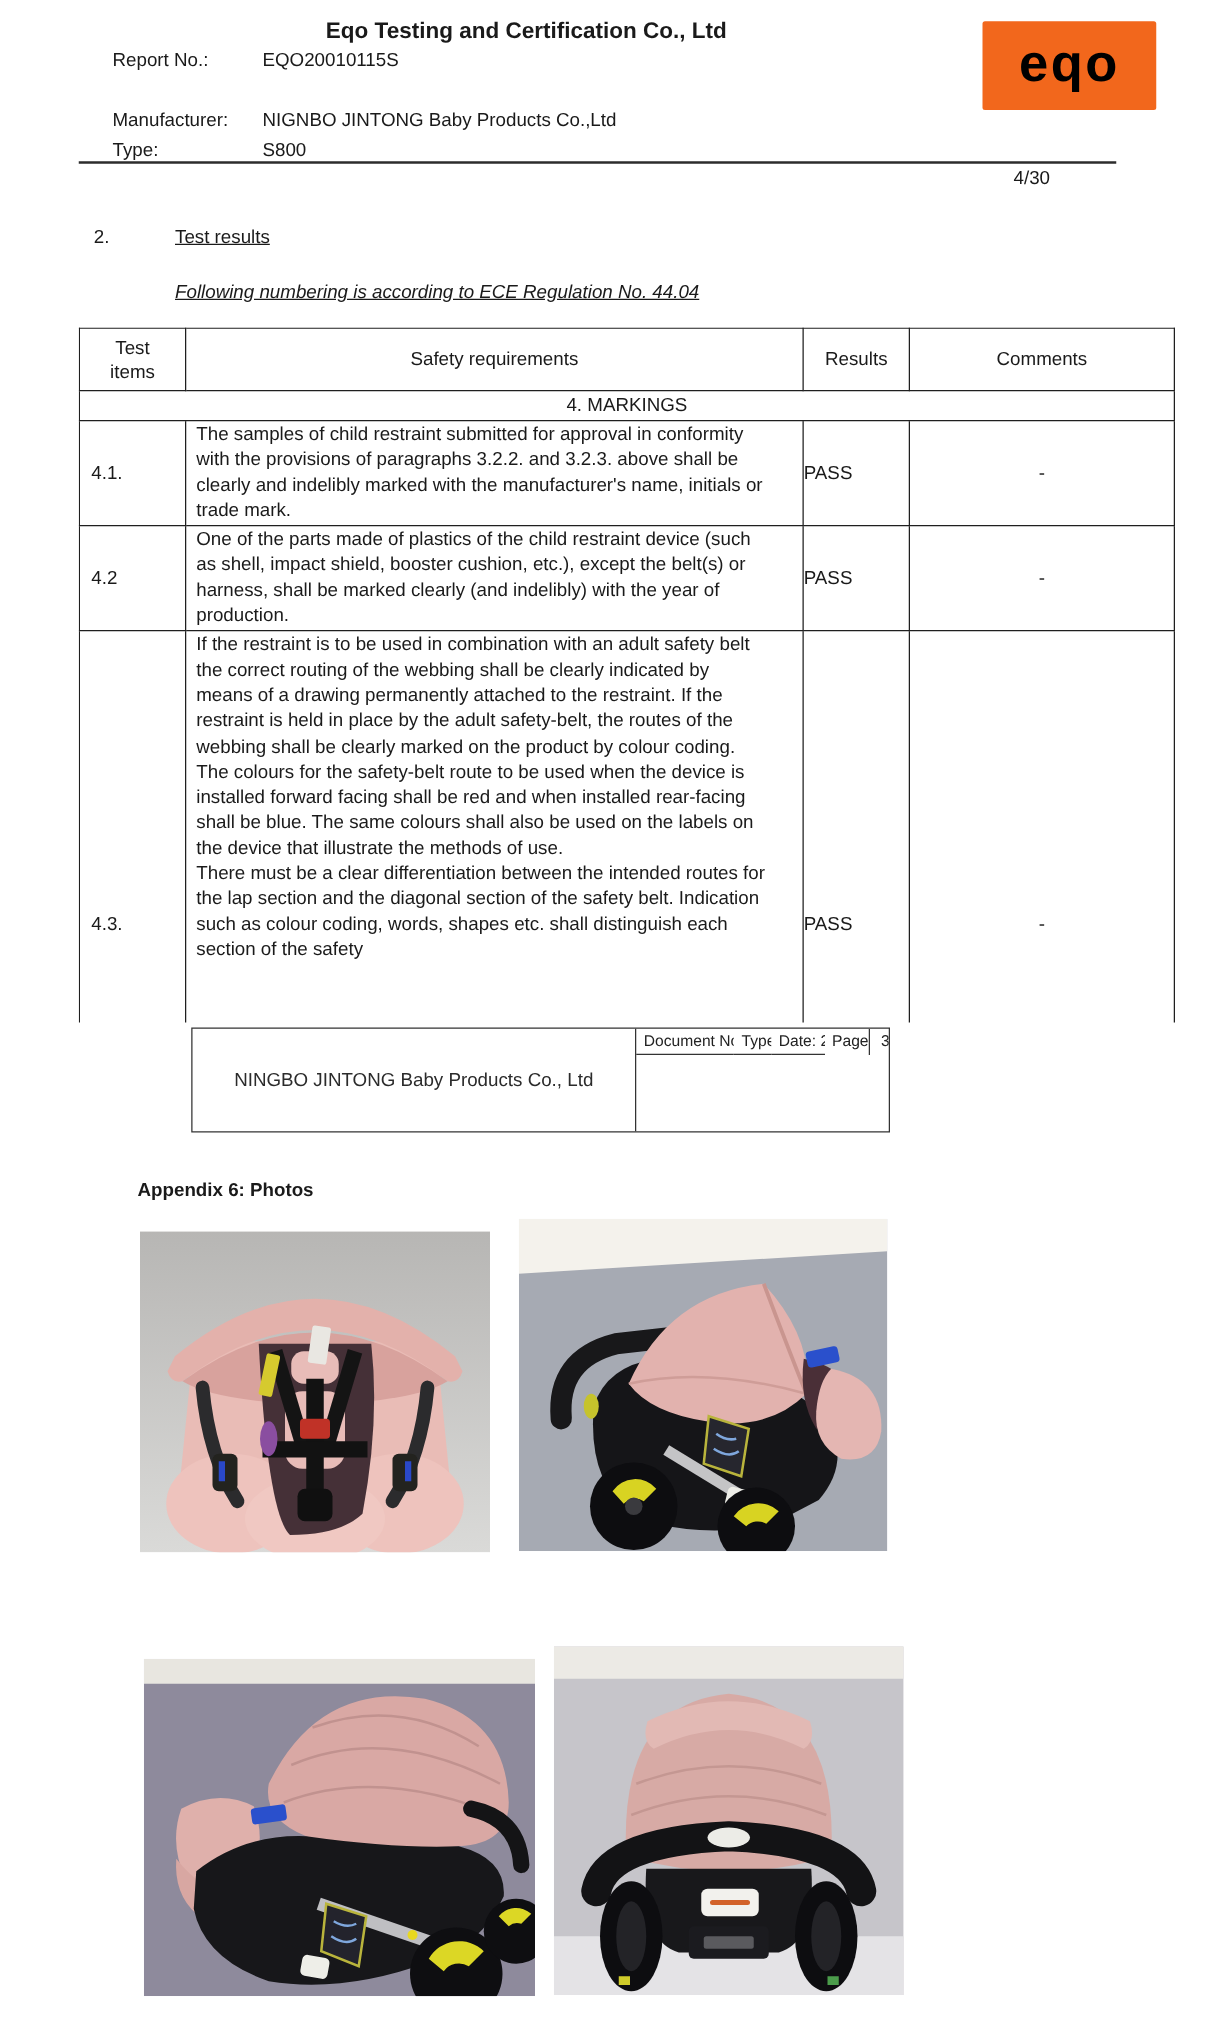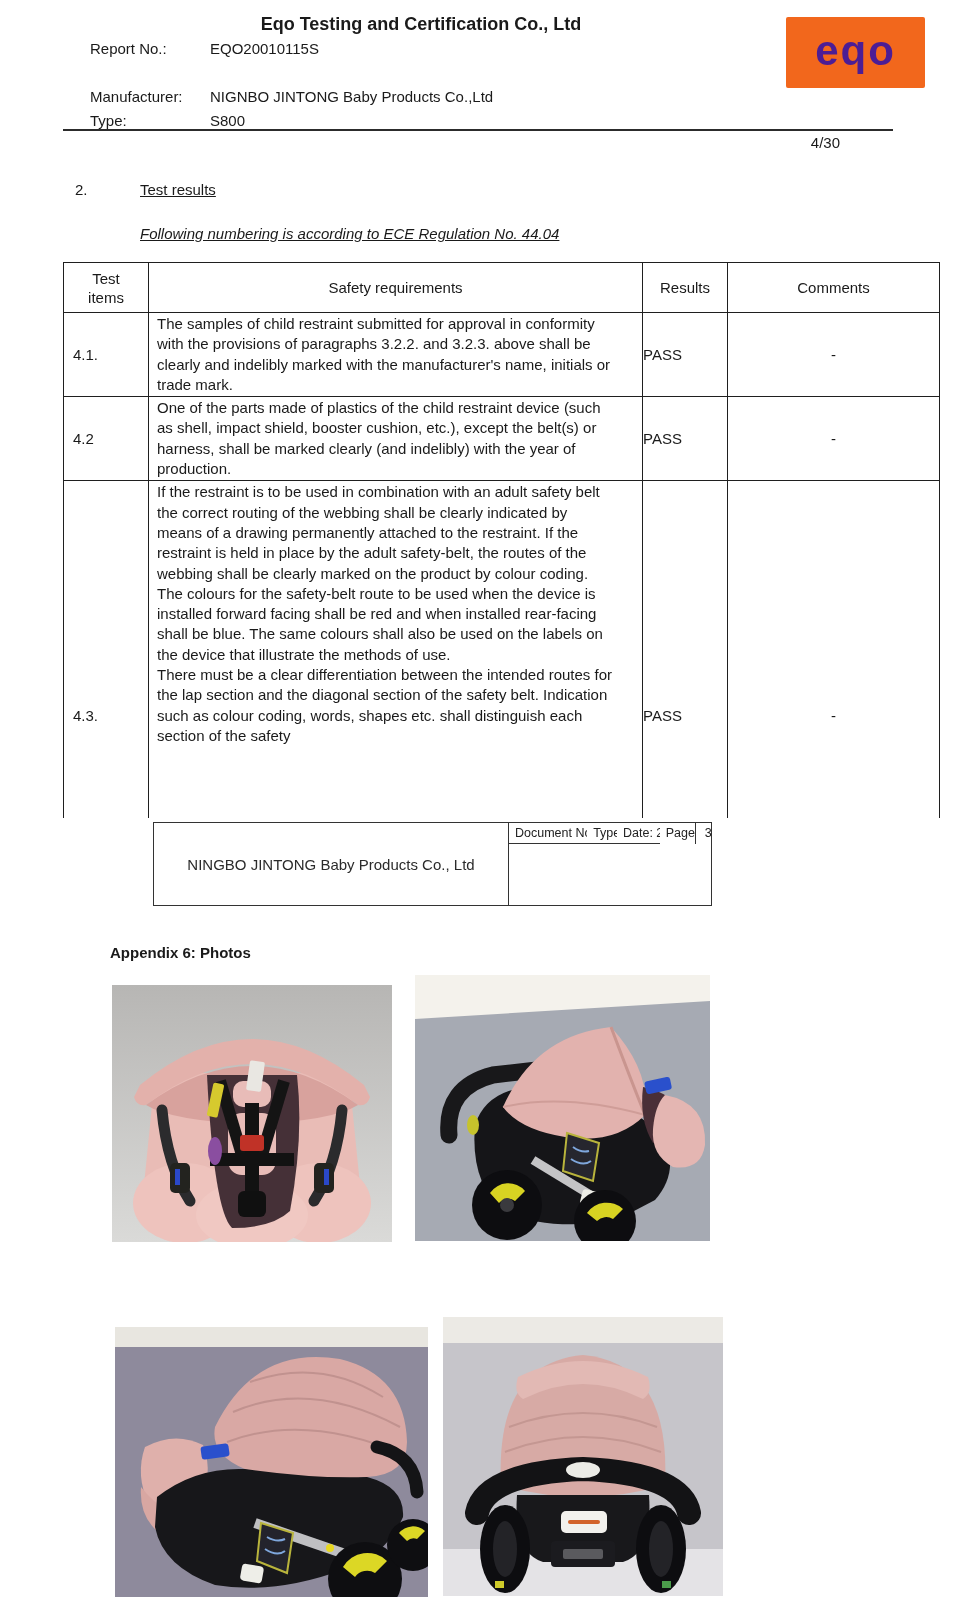--- a/index.html
+++ b/index.html
@@ -12,21 +12,21 @@
 
   
   .doc-title { left:63px; top:14px; width:716px; text-align:center; font-size:18px; font-weight:bold; }
   .hdr-row { left:90px; width:680px; height:24px; font-size:15px; }
   .hdr-row .lbl { display:inline-block; width:120px; }
   .hdr-row .val { display:inline-block; }
   .logo {
     left:786px; top:17px; width:139px; height:71px; display:flex; align-items:center; justify-content:center;
     border-radius:2px;
   }
-  .logo span { color:#4c1d95; font-size:42px; font-weight:800; letter-spacing:2px; line-height:1; transform:translateY(-2px); }
+  .logo span { color:#000000; font-size:42px; font-weight:800; letter-spacing:2px; line-height:1; transform:translateY(-2px); }
   .hdr-rule { left:63px; top:129px; width:830px; height:2px; background:#2c2c2c; }
   .page-num { left:750px; top:134px; width:90px; text-align:right; font-size:15px; }
 
   
   .sec-num { left:75px; top:181px; font-size:15px; }
   .sec-title { left:140px; top:181px; font-size:15px; text-decoration:underline; }
   .sec-note { left:140px; top:214px; font-size:15px; font-style:italic; text-decoration:underline;margin-top:11px; }
 
   
   .table-wrap { left:63px; top:262px; width:877px; height:556px; overflow:hidden; }
@@ -103,20 +103,23 @@
       <thead>
         <tr>
           <th>Test
 items</th>
           <th>Safety requirements</th>
           <th>Results</th>
           <th>Comments</th>
         </tr>
       </thead>
       <tbody>
+        <tr class="group">
+          <td colspan="4">4. MARKINGS</td>
+        </tr>
         <tr class="r-normal">
           <td class="item">4.1.</td>
           <td class="req">The samples of child restraint submitted for approval in conformity with the provisions of paragraphs 3.2.2. and 3.2.3. above shall be clearly and indelibly marked with the manufacturer's name, initials or trade mark.</td>
           <td class="res">PASS</td>
           <td class="com">-</td>
         </tr>
         <tr class="r-normal">
           <td class="item">4.2</td>
           <td class="req">One of the parts made of plastics of the child restraint device (such as shell, impact shield, booster cushion, etc.), except the belt(s) or harness, shall be marked clearly (and indelibly) with the year of production.</td>
           <td class="res">PASS</td>

